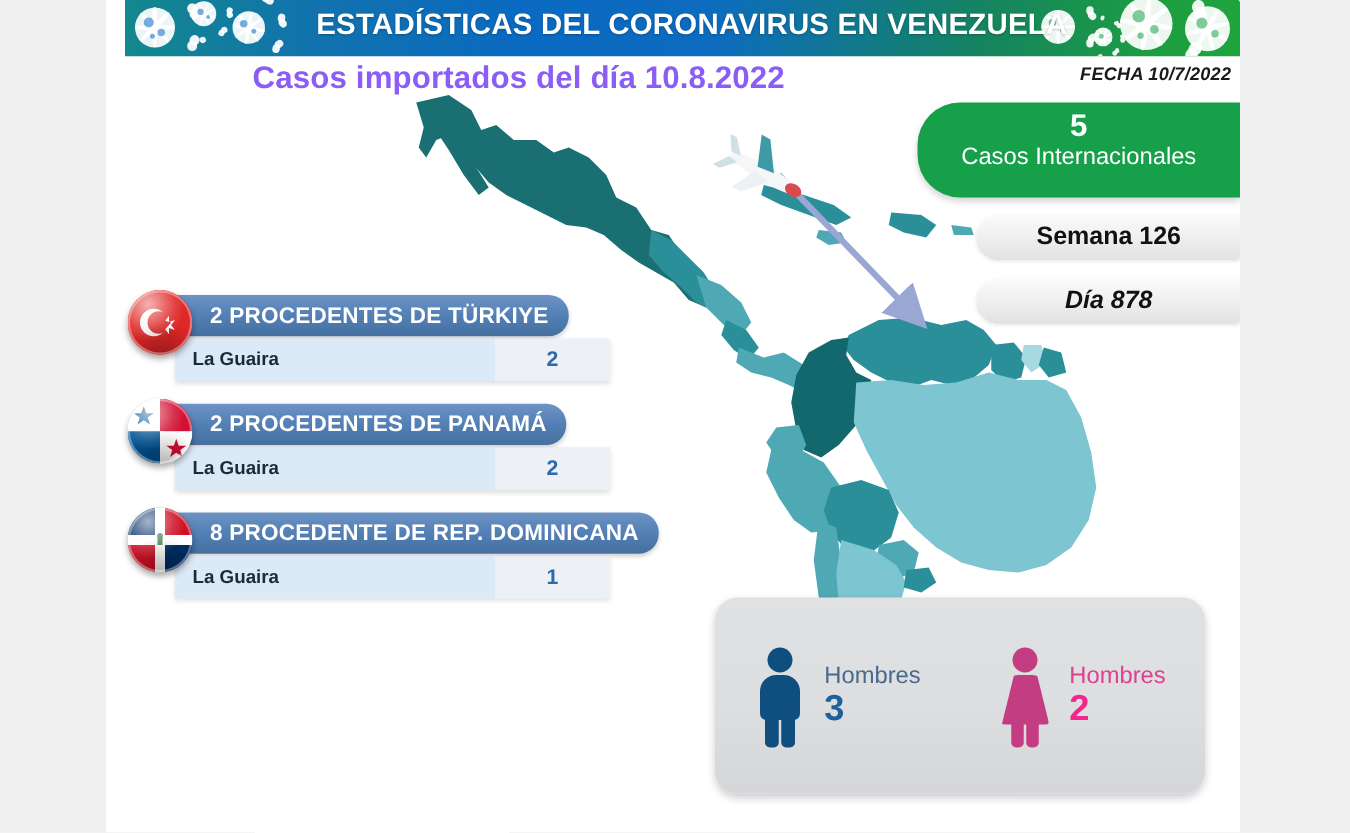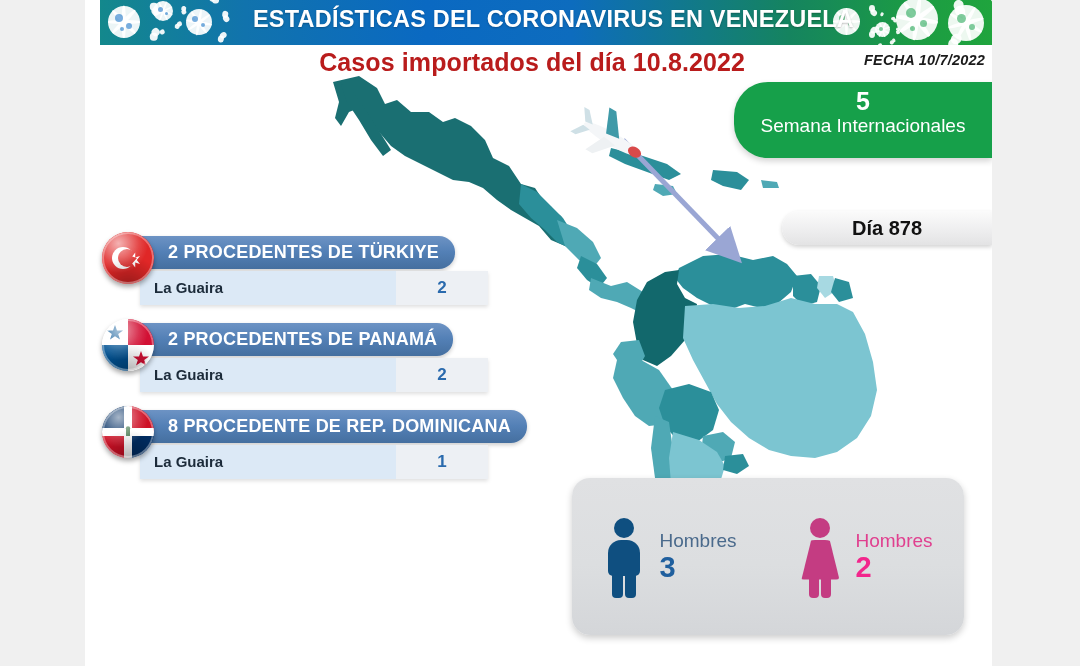--- a/index.html
+++ b/index.html
@@ -97,22 +97,22 @@
     background: #0a69c2;
     opacity: .55;
   }
 
   
   .subtitle {
     position: absolute;
     left: 0;
     top: 48px;
     width: 660px;
-    text-align: right;
-    color: #b91c1c;
+    text-align: center;
+    color: #8b5cf6;
     font-size: 25px;
     font-weight: bold;
     letter-spacing: .1px;
     white-space: nowrap;
   }
   .fecha {
     position: absolute;
     right: 7px;
     top: 52px;
     color: #1a1a1a;
@@ -155,21 +155,21 @@
     border-radius: 18px 0 0 18px;
     box-shadow: 0 2px 4px rgba(0,0,0,.18);
     color: #111111;
     font-size: 20px;
     font-weight: bold;
     text-align: center;
     line-height: 34px;
     white-space: nowrap;
   }
   .pill.semana { top: 172px; }
-  .pill.dia    { top: 211px; }
+  .pill.dia    { top: 223px; font-style: italic; }
 
   
   .map {
     position: absolute;
     left: 240px;
     top: 60px;
     width: 640px;
     height: 450px;
   }
   .map svg { width: 100%; height: 100%; display: block; }
@@ -520,23 +520,24 @@
       </div>
       <div class="origin-head">8 PROCEDENTE DE REP. DOMINICANA</div>
       <div class="origin-row">
         <div class="place">La Guaira</div>
         <div class="count">1</div>
       </div>
     </div>
 
     <div class="intl-box">
       <div class="intl-num">5</div>
-      <div class="intl-label">Semana Internacionales</div>
-    </div>
-
+      <div class="intl-label">Casos Internacionales</div>
+    </div>
+
+    <div class="pill semana">Semana 126</div>
     <div class="pill dia">Día 878</div>
 
     <div class="gender">
       <div class="gender-half men">
         <div class="fig male">
           <span class="head"></span>
             <span class="torso"></span>
           <span class="legL"></span>
             <span class="legR"></span>
         </div>

